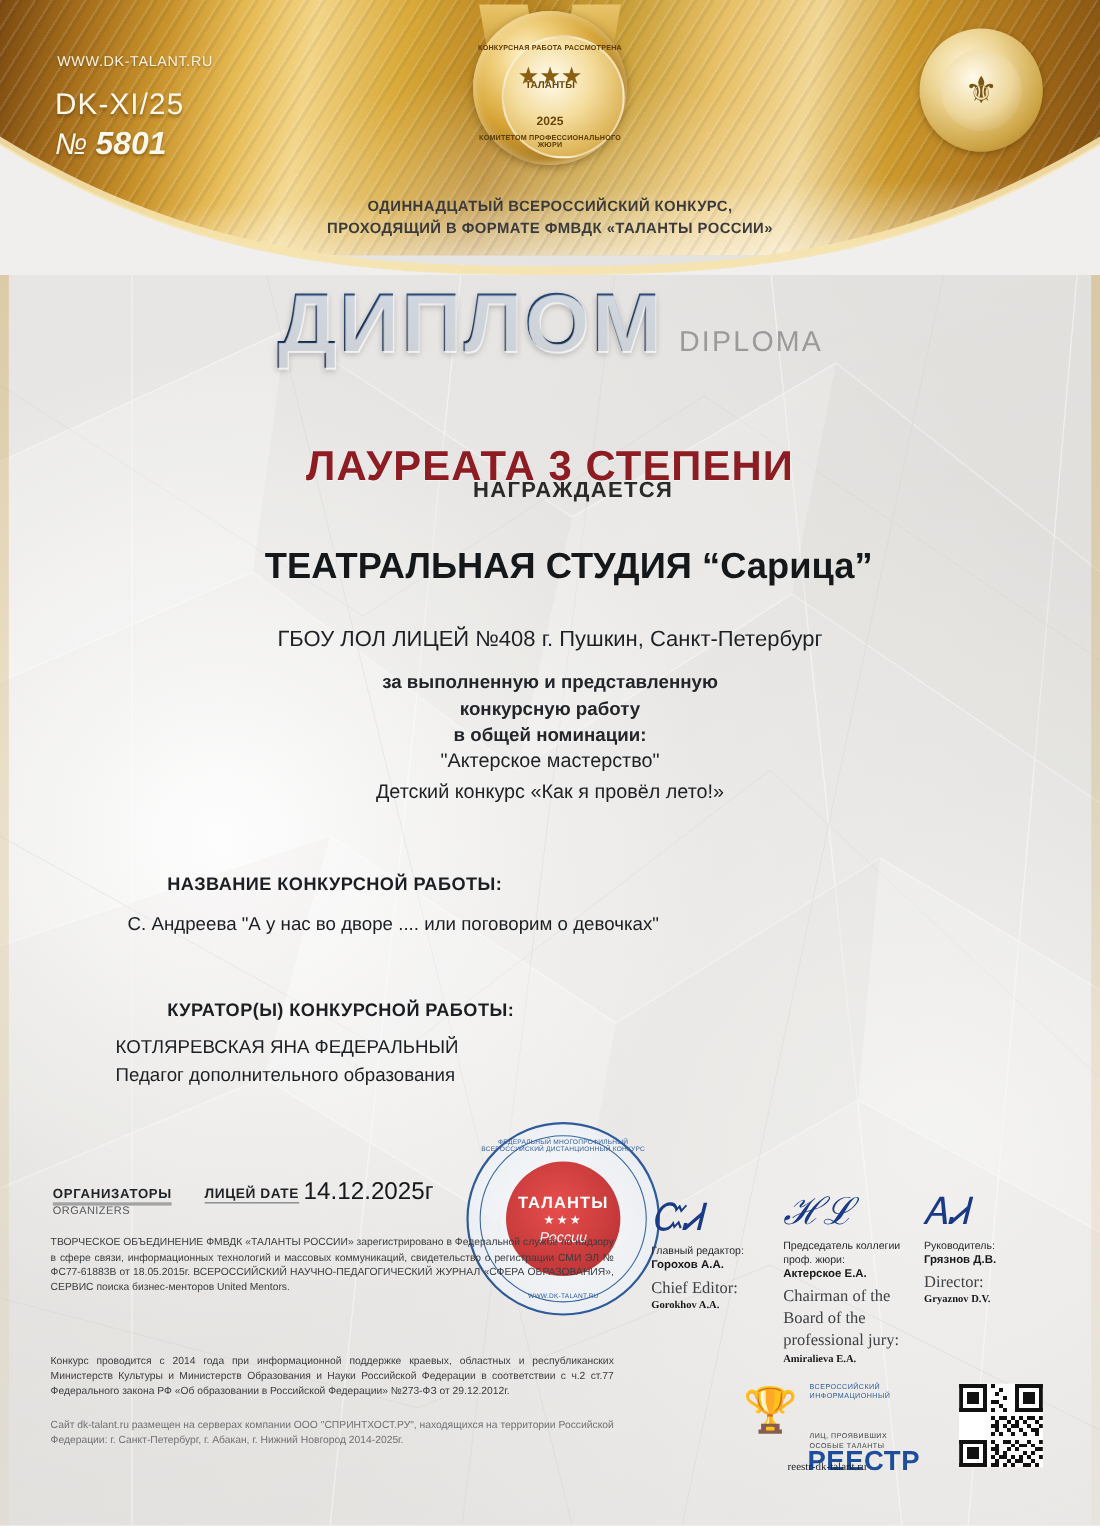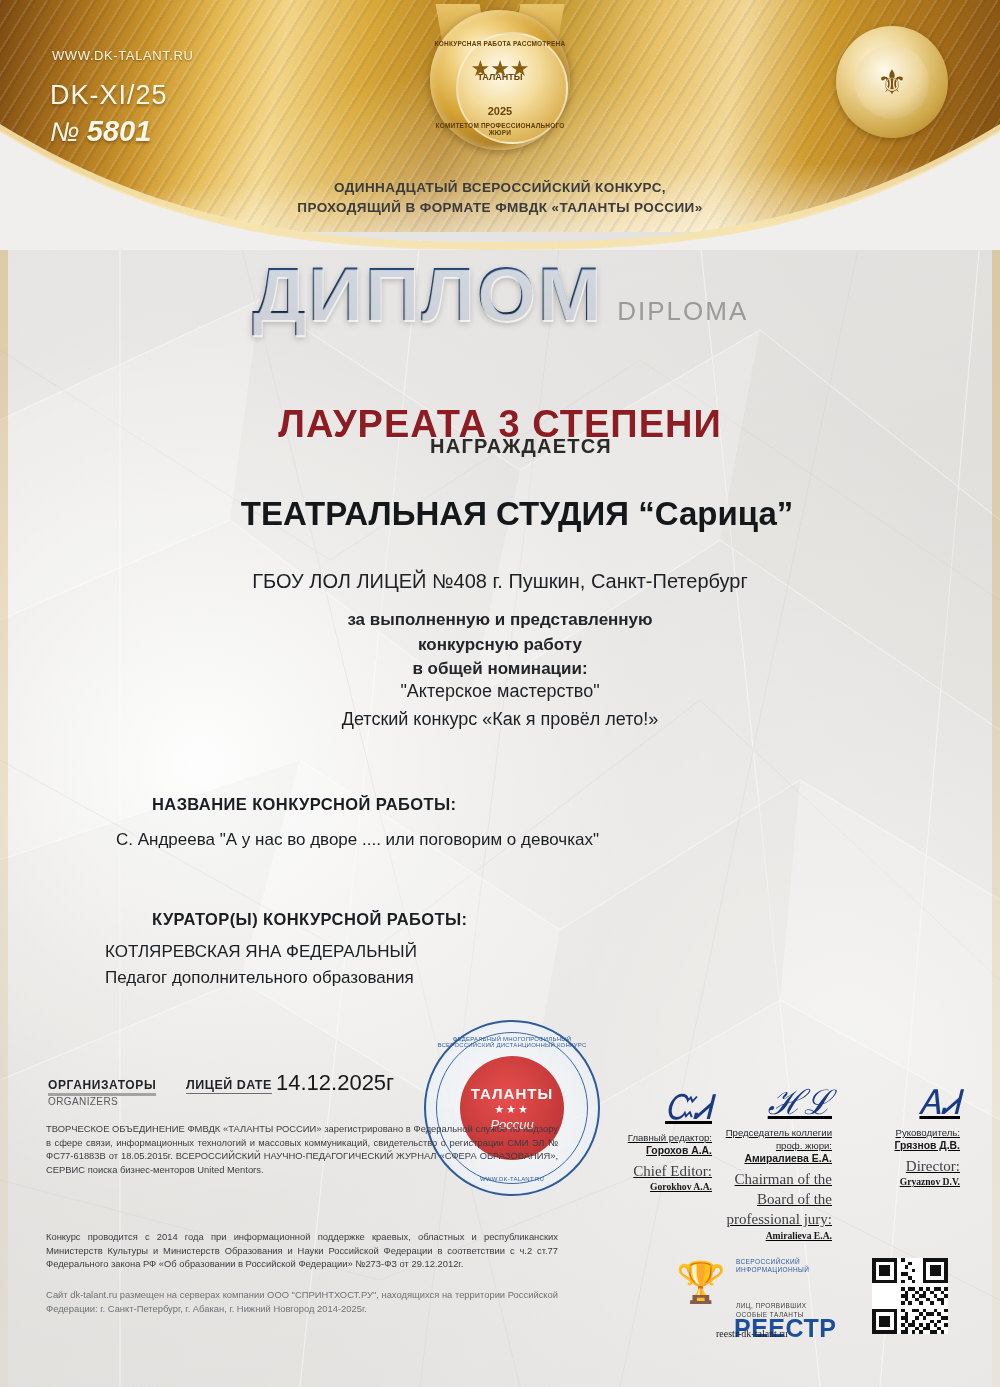--- a/index.html
+++ b/index.html
@@ -387,23 +387,22 @@
     font-size: 6px;
     color: #1f4f93;
     letter-spacing: 0.2px;
   }
   .seal-arc-top { top: 14px; }
   .seal-arc-bot { bottom: 12px; }
 
   
   .sig {
     position: absolute;
-    text-align: right;
+    text-align: left;
     width: 120px;
-    text-decoration: underline;
   }
   .sig .mark {
     font-size: 34px;
     font-family: "DejaVu Serif", serif;
     font-style: italic;
     color: #1a3a86;
     line-height: 1;
     height: 42px;
   }
   .sig .role {
@@ -630,21 +629,21 @@
     <div class="role">Главный
 редактор:</div>
     <div class="name">Горохов А.А.</div>
     <div class="role-en">Chief Editor:</div>
     <div class="name-en">Gorokhov A.A.</div>
   </div>
   <div class="sig sig-2">
     <div class="mark">ℋℒ</div>
     <div class="role">Председатель коллегии
 проф. жюри:</div>
-    <div class="name">Амиралиева Е.А.</div>
+    <div class="name">Актерское Е.А.</div>
     <div class="role-en">Chairman of the Board
 of the professional jury:</div>
     <div class="name-en">Amiralieva E.A.</div>
   </div>
   <div class="sig sig-3">
     <div class="mark">ᎪᏗ</div>
     <div class="role">Руководитель:</div>
     <div class="name">Грязнов Д.В.</div>
     <div class="role-en">Director:</div>
     <div class="name-en">Gryaznov D.V.</div>

